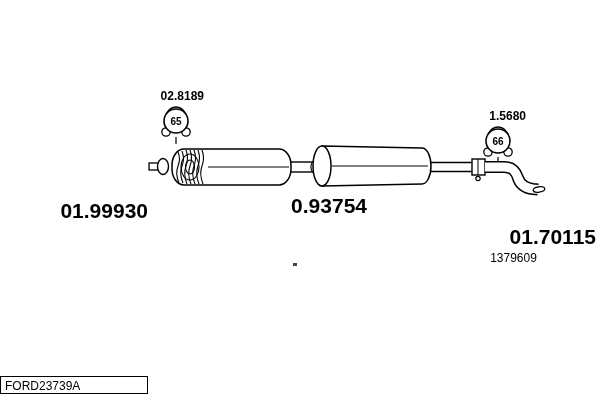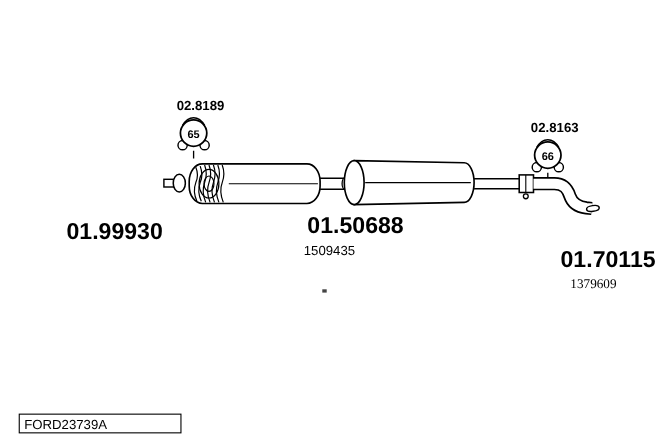--- a/index.html
+++ b/index.html
@@ -18,55 +18,54 @@
     position:absolute;font-size:21px;font-weight:bold;text-align:right;
     white-space:nowrap;
   }
   .partnum-ref{
     position:absolute;font-size:12px;font-weight:normal;text-align:center;
     white-space:nowrap;
   }
   .clamp-group{position:absolute;width:56px;text-align:right;}
   .clamp-label{font-size:12px;font-weight:bold;white-space:nowrap;}
   .footer-box{
-    position:absolute;left:17px;top:376px;width:148px;height:18px;
+    position:absolute;left:0px;top:376px;width:148px;height:18px;
     border:1px solid #000;font-size:12px;line-height:18px;padding-left:4px;
     box-sizing:border-box;
   }
   .marker{position:absolute;left:293px;top:263px;width:4px;height:3px;background:#444;}
   svg{display:block;}
 </style>
 </head>
 <body>
 
 <div class="stage">
 
 
   <div class="partnum-big" style="left:6px;top:199px;width:142px;">01.99930</div>
 
-  <div class="partnum-big" style="left:232px;top:194px;width:135px;">01.50688</div>
-  <div class="partnum-ref" style="left:252px;top:221px;width:95px;">1509435</div>
+  <div class="partnum-big" style="left:232px;top:194px;width:135px;">0.93754</div>
 
   <div class="partnum-big" style="left:466px;top:225px;width:130px;">01.70115</div>
-  <div class="partnum-ref" style="left:492px;top:251px;width:95px;font-family:Liberation Serif, serif;">1379609</div>
+  <div class="partnum-ref" style="left:466px;top:251px;width:95px;">1379609</div>
 
   <div class="clamp-group" style="left:148px;top:89px;">
     <div class="clamp-label">02.8189</div>
     <svg width="44" height="42" viewBox="0 0 44 42" style="margin:0 auto;">
       <path d="M12,11 Q16,4 22,4 Q28,4 32,11" fill="none" stroke="#000" stroke-width="1.4"></path>
       <circle cx="12" cy="29" r="4.2" fill="#fff" stroke="#000" stroke-width="1.3"></circle>
       <circle cx="32" cy="29" r="4.2" fill="#fff" stroke="#000" stroke-width="1.3"></circle>
       <circle cx="22" cy="18" r="12" fill="#fff" stroke="#000" stroke-width="1.6"></circle>
       <text x="22" y="22" text-anchor="middle" font-size="10" font-weight="bold" fill="#000">65</text>
       <line x1="22" y1="34" x2="22" y2="41" stroke="#000" stroke-width="1.2"></line>
     </svg>
   </div>
 
   <div class="clamp-group" style="left:470px;top:109px;">
-    <div class="clamp-label">02.8163</div>
+    <div class="clamp-label">1.5680</div>
     <svg width="44" height="42" viewBox="0 0 44 42" style="margin:0 auto;">
       <path d="M12,11 Q16,4 22,4 Q28,4 32,11" fill="none" stroke="#000" stroke-width="1.4"></path>
       <circle cx="12" cy="29" r="4.2" fill="#fff" stroke="#000" stroke-width="1.3"></circle>
       <circle cx="32" cy="29" r="4.2" fill="#fff" stroke="#000" stroke-width="1.3"></circle>
       <circle cx="22" cy="18" r="12" fill="#fff" stroke="#000" stroke-width="1.6"></circle>
       <text x="22" y="22" text-anchor="middle" font-size="10" font-weight="bold" fill="#000">66</text>
       <line x1="22" y1="34" x2="22" y2="41" stroke="#000" stroke-width="1.2"></line>
     </svg>
   </div>
 

